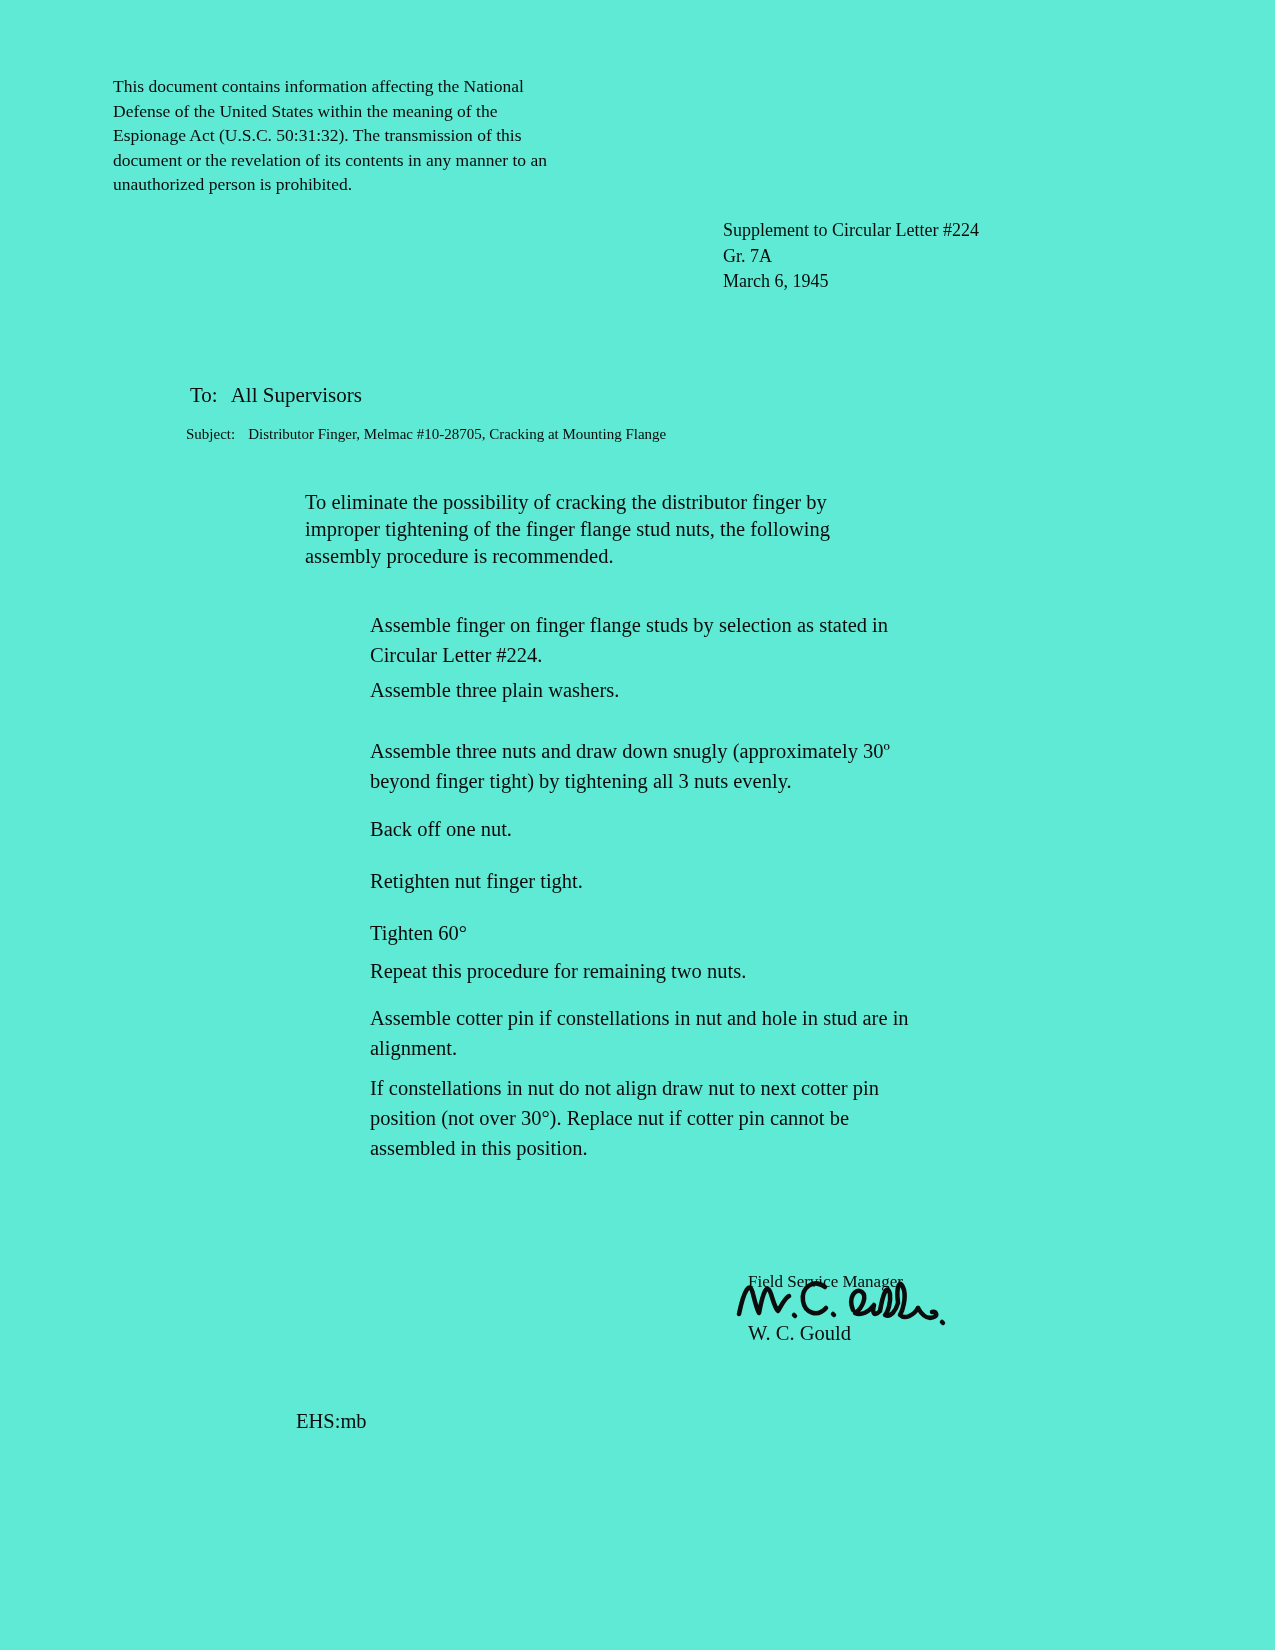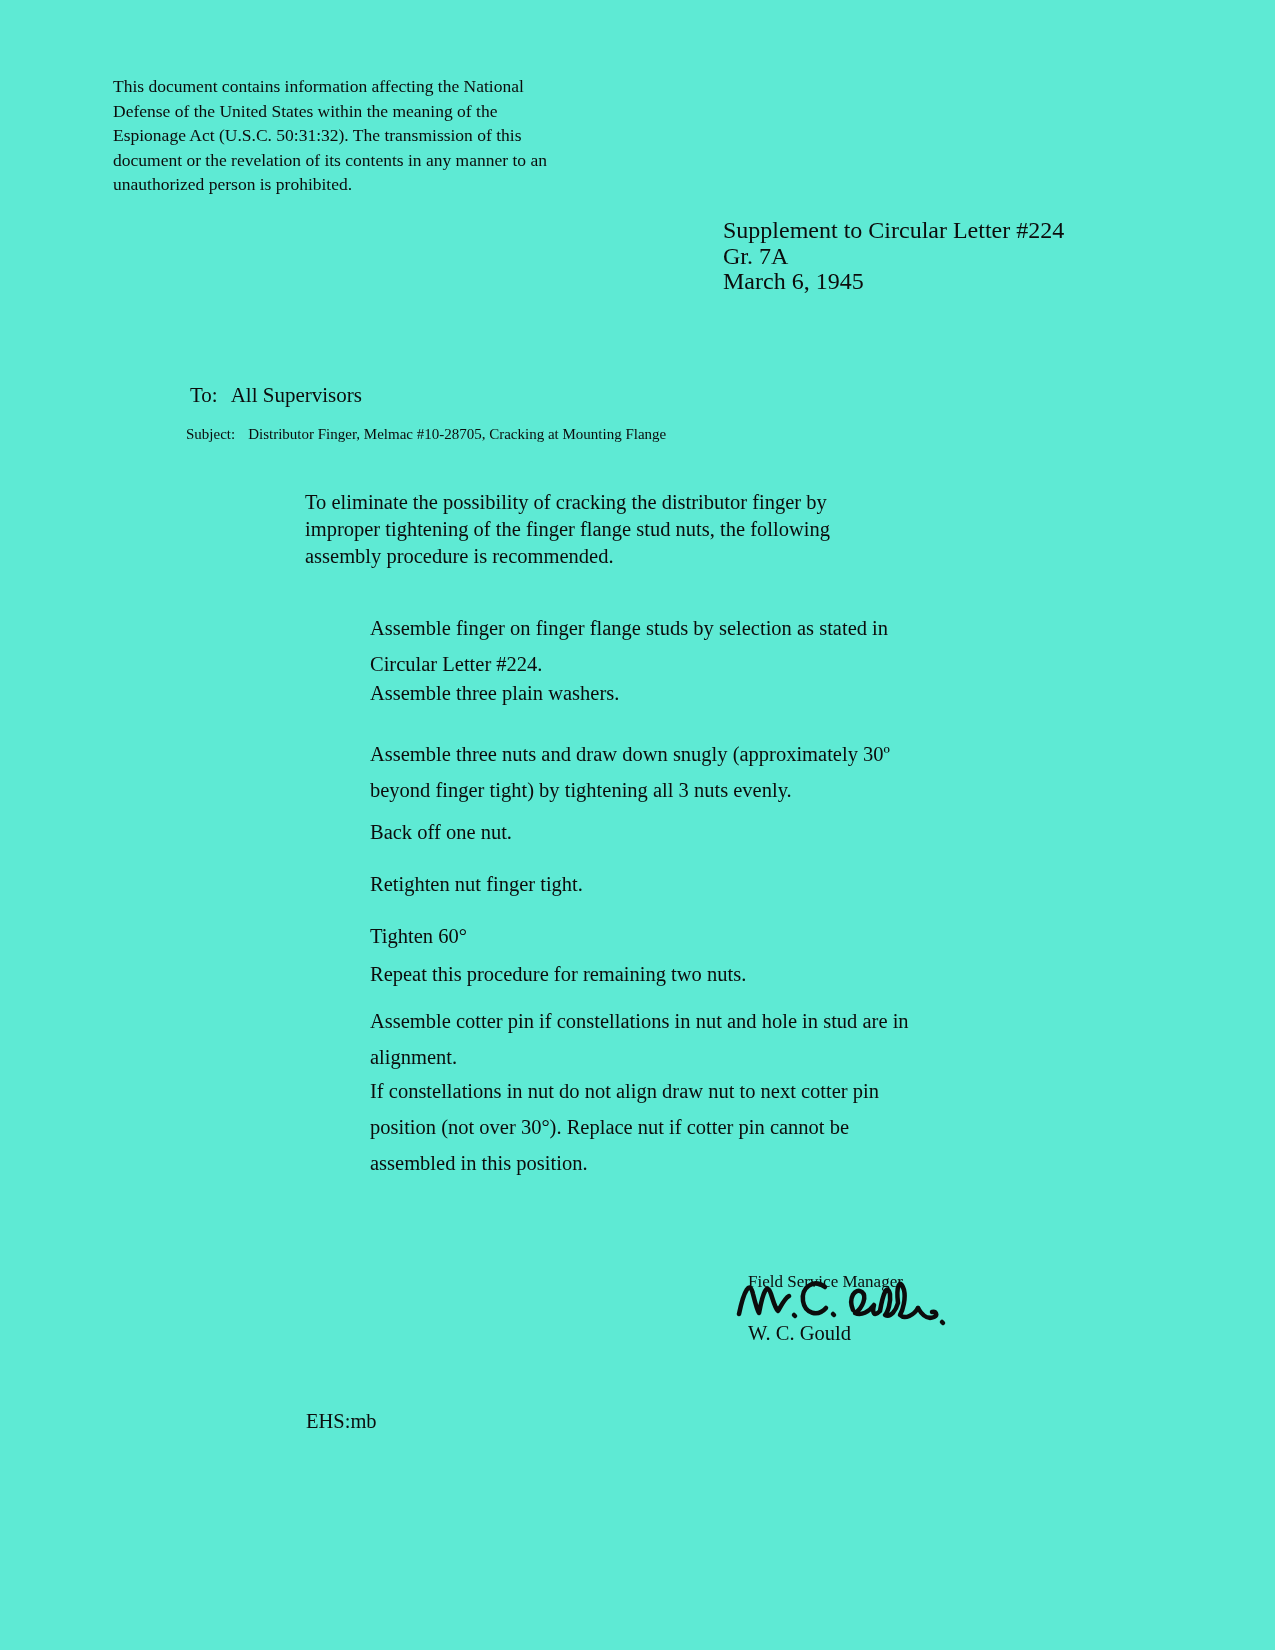--- a/index.html
+++ b/index.html
@@ -13,37 +13,37 @@
     overflow:hidden;
   }
   .abs { position:absolute; }
   .prelines { white-space:pre-line; }
   .notice {
     left:113px; top:74px; width:520px;
     font-size:17.5px; line-height:24.6px;
   }
   .refblock {
     left:723px; top:218px;
-    font-size:24px; line-height:25.5px;
+    font-size:18px; line-height:25.5px;
   }
   .to-line { left:190px; top:383px; font-size:21px; }
   .subject-line { left:186px; top:426px; font-size:15px; }
   .field-label { margin-right:13px; }
   .intro {
     left:305px; top:489px; width:640px;
     font-size:20.5px; line-height:27px;
   }
   .step {
     left:370px; width:630px;
-    font-size:20.5px; line-height:36px;
+    font-size:20.5px; line-height:30px;
   }
   .sig-script { left:733px; top:1268px; }
   .sig-name  { left:748px; top:1322px; font-size:20.5px; }
   .sig-title { left:748px; top:1272px; font-size:17px; }
-  .typist { left:306px; top:1410px; font-size:20.5px; }
+  .typist { left:296px; top:1410px; font-size:20.5px; }
 </style>
 </head>
 <body>
 
 <div class="page">
 
   <div class="abs notice prelines">This document contains information affecting the National
 Defense of the United States within the meaning of the
 Espionage Act (U.S.C. 50:31:32). The transmission of this
 document or the revelation of its contents in any manner to an

